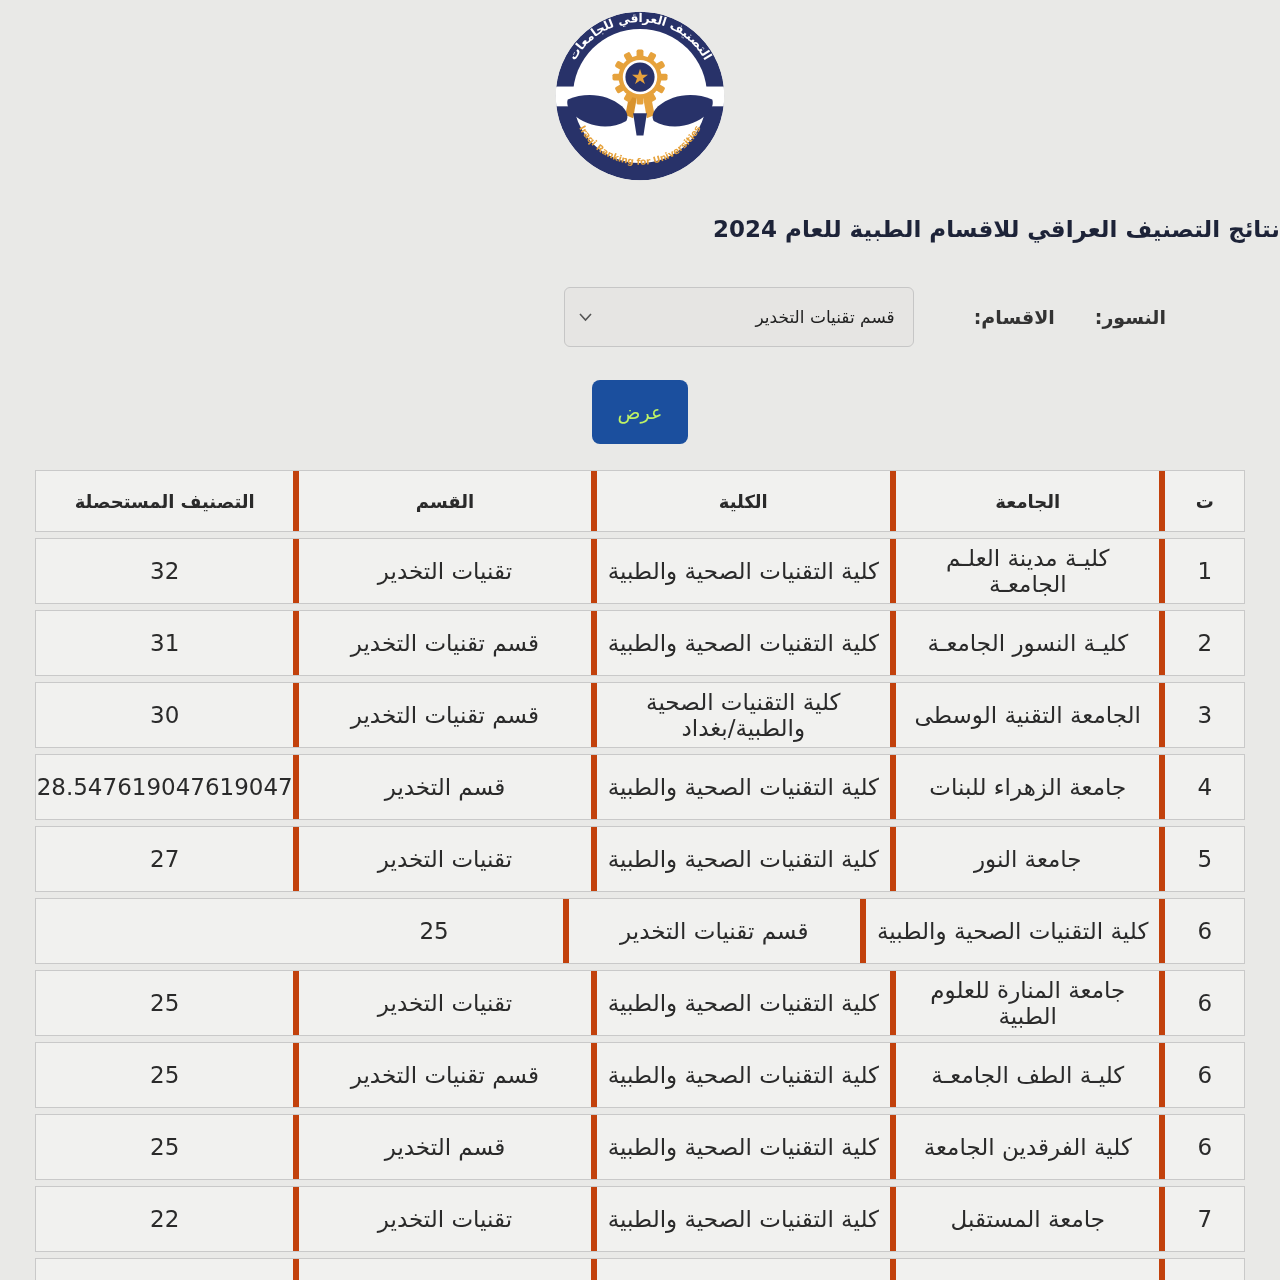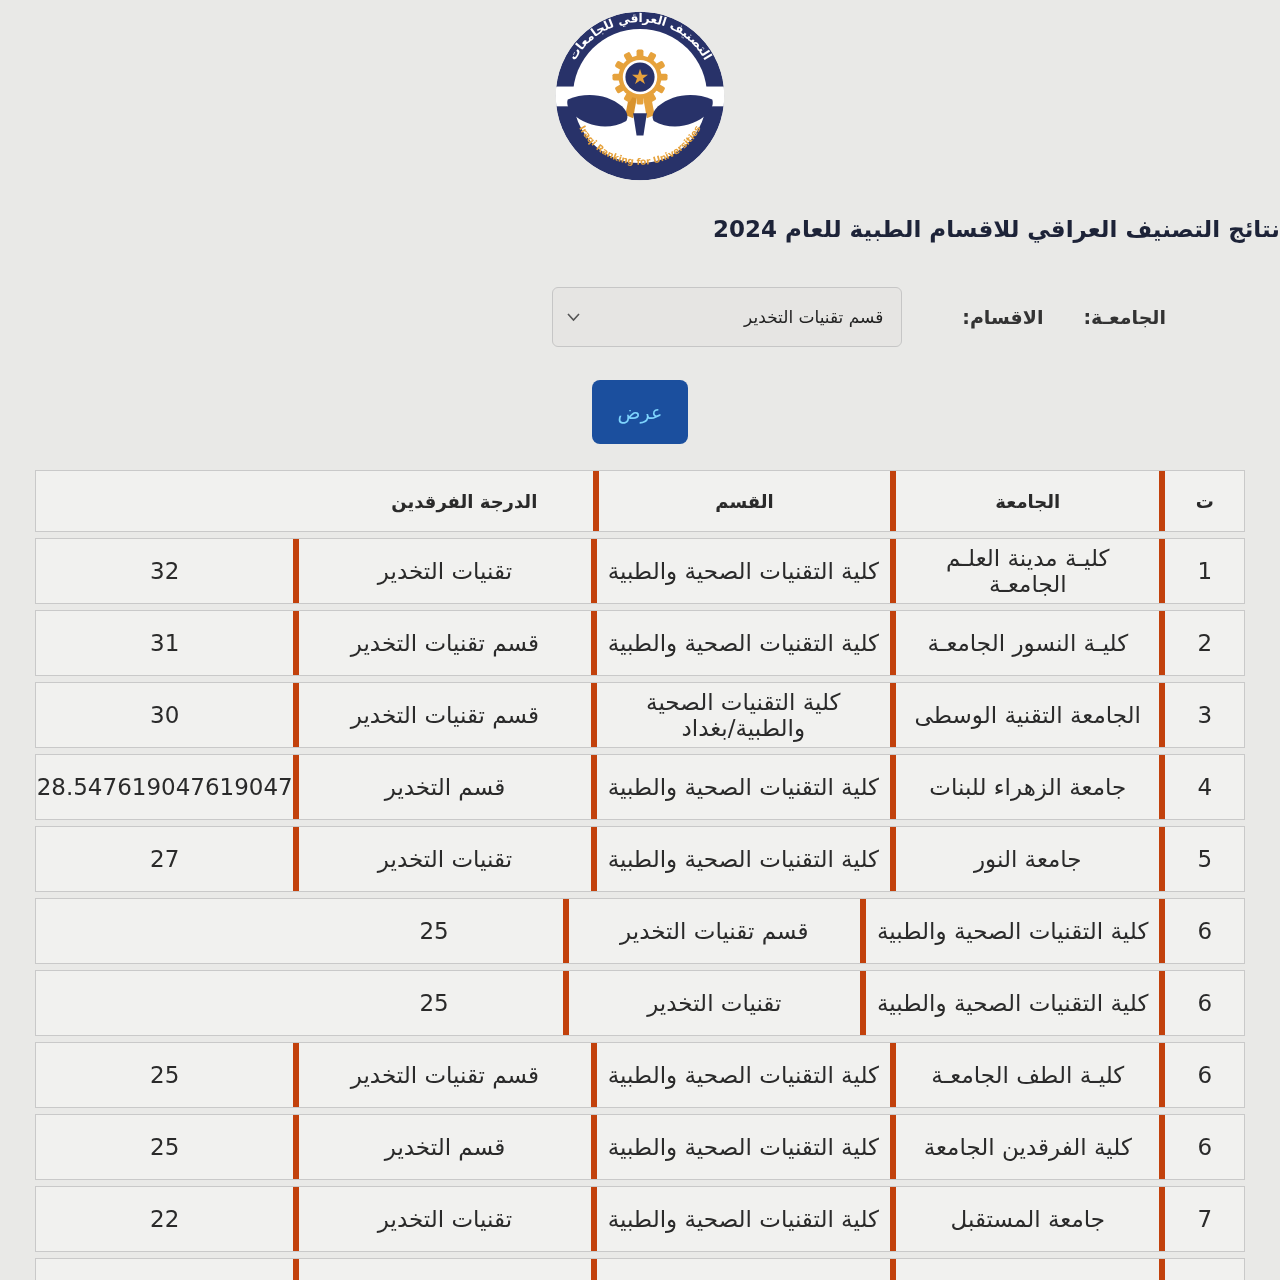--- a/index.html
+++ b/index.html
@@ -28,21 +28,21 @@
     padding:0 18px;font-size:17px;color:#222;cursor:pointer;
   }
   .select .chev{position:absolute;left:14px;top:50%;transform:translateY(-50%);line-height:0;}
   .sel-colleges{width:306px;margin-right:118px;}
   .lbl-departments{margin-right:40px;}
   .sel-departments{width:350px;margin-right:60px;}
   
   .btn-row{display:flex;justify-content:center;margin-top:32px;}
   .show-btn{
     width:96px;height:64px;border:none;border-radius:8px;
-    background:#1b4f9e;color:#7dd3fc;font-size:19px;cursor:pointer;
+    background:#1b4f9e;color:#bef264;font-size:19px;cursor:pointer;
     font-family:"DejaVu Sans",sans-serif;
   }
   
   .tbl{
     width:1210px;margin:26px auto 0;display:flex;flex-direction:column;gap:6px;
     direction:rtl;
   }
   .trow{
     display:flex;background:#f1f1ef;border:1px solid #c9c9c9;
     align-items:stretch;
@@ -111,42 +111,43 @@
       <path d="M 16,104 C 38,95 62,98 79,112 C 85,118 87,124 84,129 C 63,141 37,135 22,121 C 17,116 14,109 16,104 Z"></path>
       <path d="M 184,104 C 162,95 138,98 121,112 C 115,118 113,124 116,129 C 137,141 163,135 178,121 C 183,116 186,109 184,104 Z"></path>
       <path d="M 92,120 L 108,120 L 104,146 L 96,146 Z"></path>
     </g>
   </svg>
 </div>
 
 <div class="page-title">نتائج التصنيف العراقي للاقسام الطبية للعام 2024</div>
 
 <div class="filters">
-  <span class="filter-label">الجامعـة:</span>
+  <span class="filter-label">النسور:</span>
   <span class="filter-label lbl-departments">الاقسام:</span>
   <div class="select sel-departments">
     <span>قسم تقنيات التخدير</span>
     <span class="chev">
       <svg width="13" height="9" viewBox="0 0 13 9">
           <polyline points="1,1.5 6.5,7.5 12,1.5" fill="none" stroke="#555" stroke-width="1.6"></polyline>
         </svg>
     </span>
   </div>
 </div>
 
 <div class="btn-row">
   <button class="show-btn">عرض</button>
 </div>
 
 <div class="tbl">
   <div class="trow head">
     <div class="tcell c-rank">ت</div>
     <div class="tcell c-univ">الجامعة</div>
+    <div class="tcell c-coll">الكلية</div>
     <div class="tcell c-dept">القسم</div>
-    <div class="tcell c-score">الدرجة الفرقدين</div>
+    <div class="tcell c-score">التصنيف المستحصلة</div>
   </div>
   <div style="display:flex;flex-direction:column;gap:6px;">
   <div class="trow">
     <div class="tcell c-rank">1</div>
     <div class="tcell c-univ">كليـة مدينة العلـم الجامعـة</div>
     <div class="tcell c-coll">كلية التقنيات الصحية والطبية</div>
     <div class="tcell c-dept">تقنيات التخدير</div>
     <div class="tcell c-score">32</div>
   </div>
 
@@ -184,20 +185,21 @@
 
   <div class="trow">
     <div class="tcell c-rank">6</div>
     <div class="tcell c-coll">كلية التقنيات الصحية والطبية</div>
     <div class="tcell c-dept">قسم تقنيات التخدير</div>
     <div class="tcell c-score">25</div>
   </div>
 
   <div class="trow">
     <div class="tcell c-rank">6</div>
+    <div class="tcell c-univ">جامعة المنارة للعلوم الطبية</div>
     <div class="tcell c-coll">كلية التقنيات الصحية والطبية</div>
     <div class="tcell c-dept">تقنيات التخدير</div>
     <div class="tcell c-score">25</div>
   </div>
 
   <div class="trow">
     <div class="tcell c-rank">6</div>
     <div class="tcell c-univ">كليـة الطف الجامعـة</div>
     <div class="tcell c-coll">كلية التقنيات الصحية والطبية</div>
     <div class="tcell c-dept">قسم تقنيات التخدير</div>

